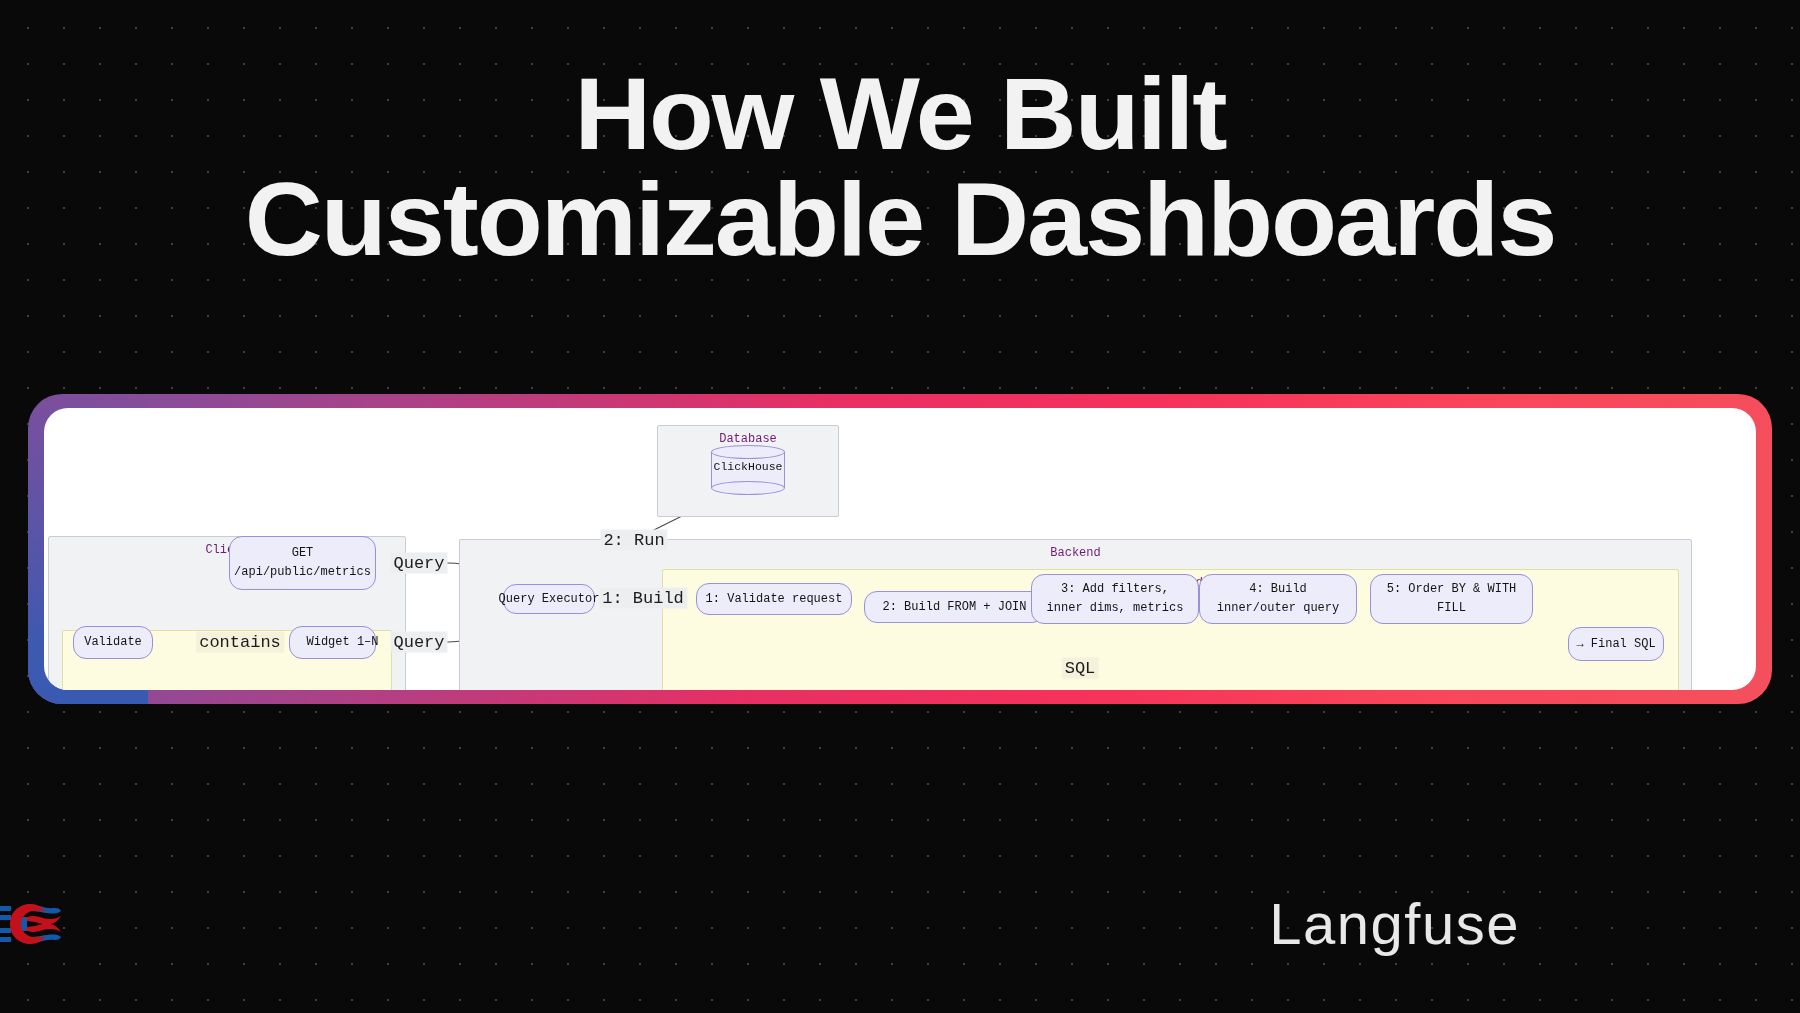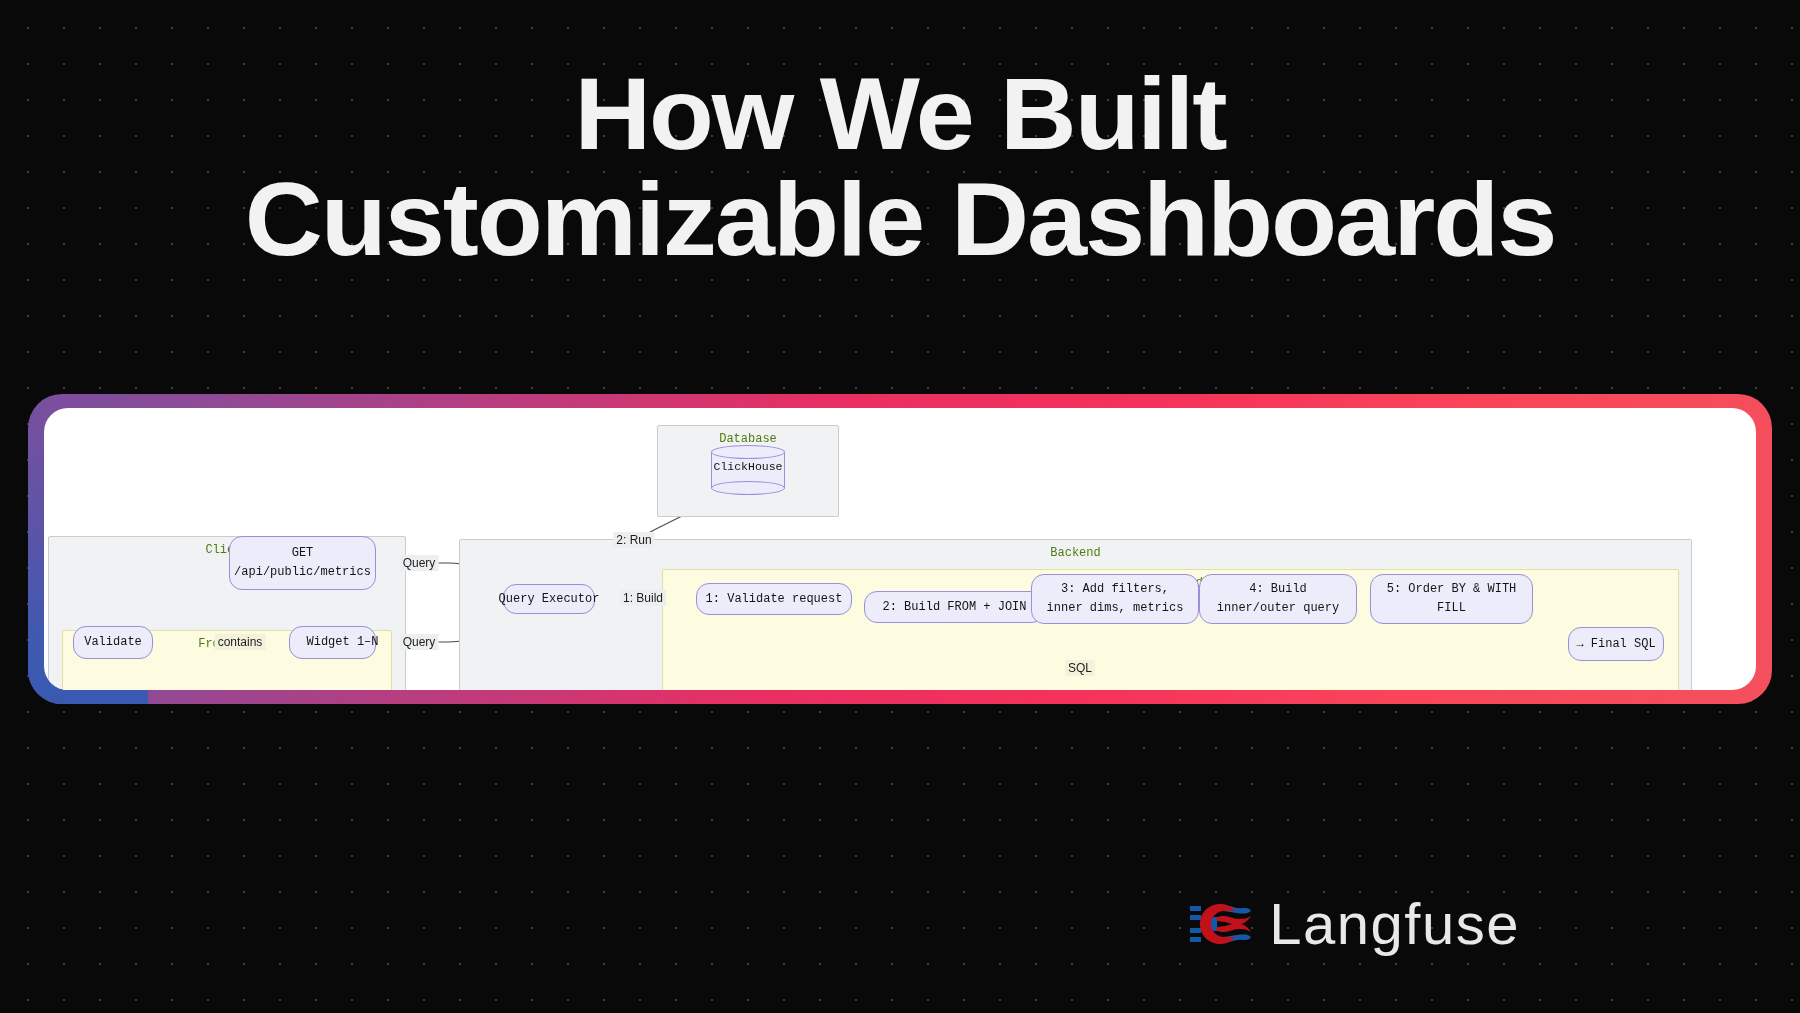--- a/index.html
+++ b/index.html
@@ -132,28 +132,28 @@
     border: 1px solid #e1dfa2;
   }
   .group-label {
     position: absolute;
     top: 6px;
     left: 0;
     width: 100%;
     text-align: center;
     font-family: "Liberation Mono", monospace;
     font-size: 12px;
-    color: #4d7c0f;
+    color: #701a75;
     white-space: nowrap;
   }
 
   .edge-label {
     position: absolute;
-    font-family: Liberation Sans, sans-serif;
-    font-size: 12px;
+    font-family: Liberation Mono, monospace;
+    font-size: 17px;
     color: #1c1c1c;
     background: #eceef0;
     padding: 1px 3px;
     white-space: nowrap;
     transform: translate(-50%, -50%);
   }
   .edge-label.on-yellow { background: #f5f2dc; }
 
   
   #clickhouse {
@@ -191,21 +191,21 @@
   }
 
   
   #footer {
     position: absolute;
     left: 0;
     top: 890px;
     width: 1520px;
     display: flex;
     align-items: center;
-    justify-content: flex-end;
+    justify-content: space-between;
     gap: 17px;
     user-select: none;
   }
   #logo-mark { width: 62px; height: 48px; flex: 0 0 auto; }
   #logo-word {
     font-family: "Liberation Sans", sans-serif;
     font-size: 58px;
     font-weight: 400;
     letter-spacing: 1.5px;
     color: #e8e8e8;

